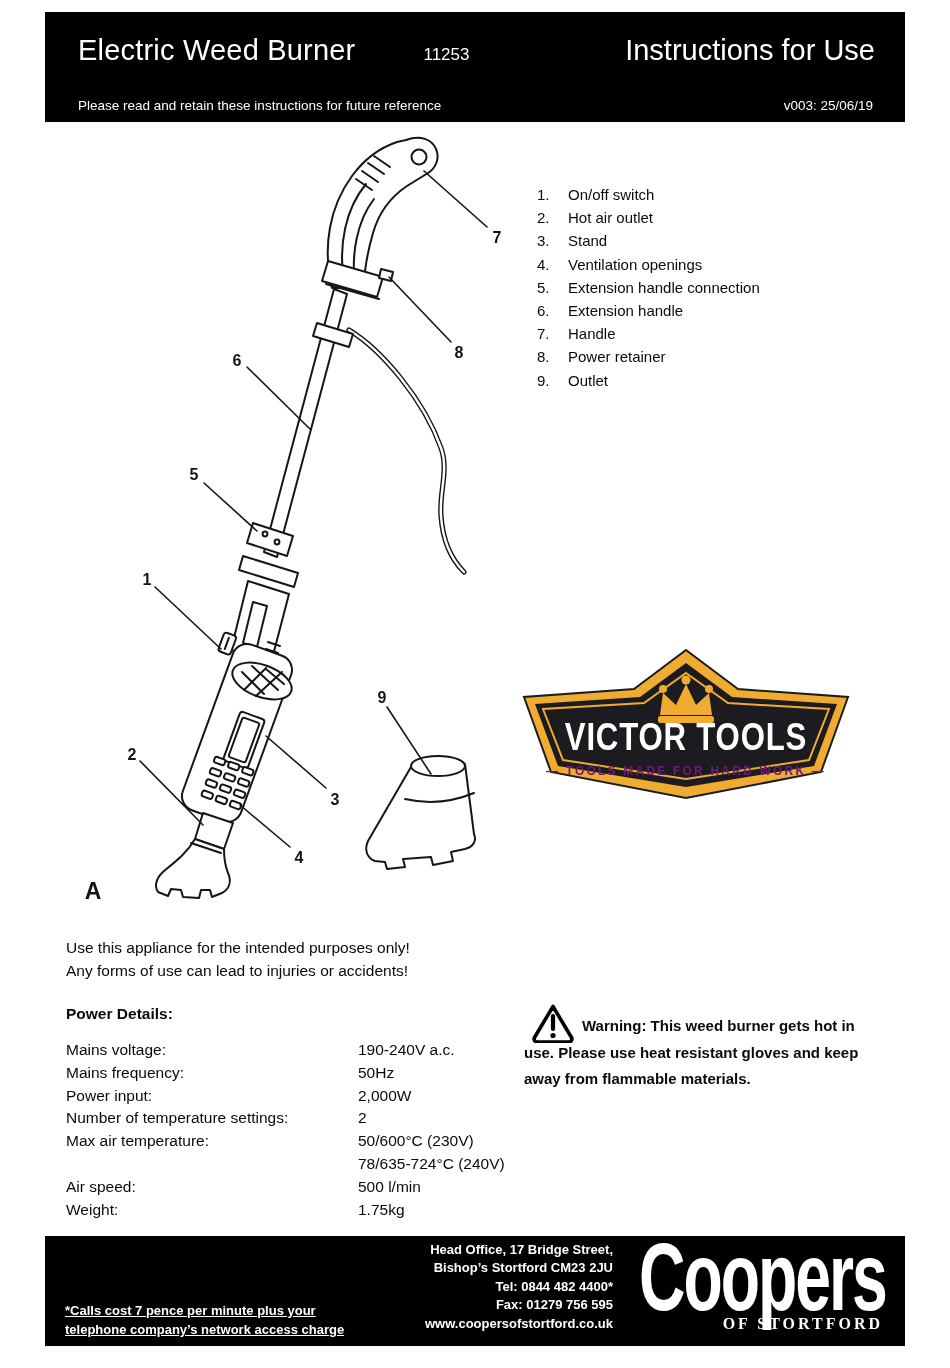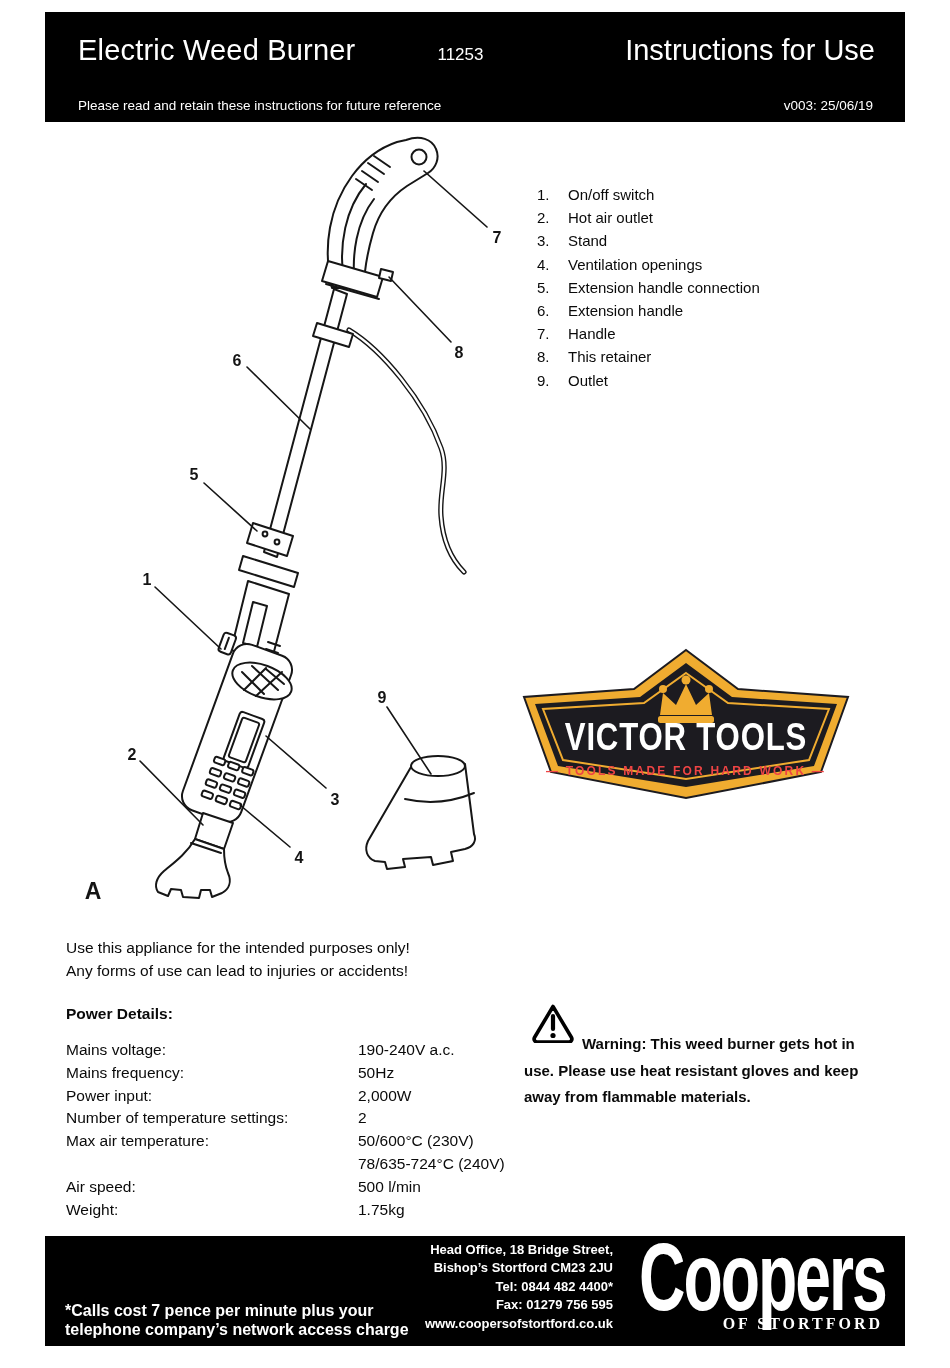--- a/index.html
+++ b/index.html
@@ -4,59 +4,59 @@
 <style>
   html,body{margin:0;padding:0;}
   body{
     width:950px;height:1368px;background:#ffffff;position:relative;
     font-family:"Liberation Sans",sans-serif;color:#0a0a0a;overflow:hidden;
   }
   .abs{position:absolute;}
 
   
   .header-bar{left:45px;top:12px;width:860px;height:110px;background:#000;color:#fff;}
-  .header-row1{position:absolute;left:33px;right:30px;top:22px;display:flex;align-items:baseline;gap:14px;}
+  .header-row1{position:absolute;left:33px;right:30px;top:22px;display:flex;align-items:baseline;}
   .header-title{font-size:29px;font-weight:400;letter-spacing:.2px;}
   .header-model{font-size:17px;margin-left:68px;}
   .header-right-title{font-size:29px;margin-left:auto;font-weight:400;}
   .header-row2{position:absolute;left:33px;right:32px;top:86px;display:flex;font-size:13.5px;}
   .header-version{margin-left:auto;}
 
   
   .parts-list{left:537px;top:183px;font-size:15px;line-height:23.2px;}
   .part-row{display:flex;}
   .part-num{width:31px;}
 
   
   .diagram{left:60px;top:135px;width:460px;height:775px;}
 
   
   .victor{left:520px;top:648px;width:332px;height:152px;}
   .victor svg{position:absolute;left:0;top:0;}
   .victor-name{position:absolute;left:0;width:100%;top:70px;text-align:center;color:#fff;
     font-size:38px;font-weight:700;letter-spacing:1px;transform:scale(.82,1);line-height:1;}
-  .victor-tagline{position:absolute;left:0;width:100%;top:116px;text-align:center;color:#ef4444;
+  .victor-tagline{position:absolute;left:0;width:100%;top:116px;text-align:center;color:#701a75;
     font-size:12px;font-weight:700;letter-spacing:2.2px;white-space:nowrap;}
 
   
   .intro{left:66px;top:936px;font-size:15.5px;line-height:23px;}
   .power-heading{left:66px;top:1005px;font-size:15.5px;font-weight:700;}
   .spec-table{left:66px;top:1039px;font-size:15.5px;line-height:22.8px;}
   .spec-row{display:flex;}
   .spec-label{width:292px;font-weight:400;}
 
   
   .warning{left:524px;top:1003px;width:370px;font-size:15px;font-weight:700;line-height:26.5px;}
   .warning-icon{position:absolute;left:7px;top:0;width:44px;height:40px;}
-  .warning-l1{margin-top:28px;padding-left:58px;white-space:nowrap;}
+  .warning-l1{margin-top:10px;padding-left:58px;white-space:nowrap;}
   .warning-l2,.warning-l3{white-space:nowrap;}
 
   
   .footer-bar{left:45px;top:1236px;width:860px;height:110px;background:#000;color:#fff;}
-  .footer-note{position:absolute;left:20px;bottom:7px;font-size:16px;font-weight:700;line-height:19px;}
+  .footer-note{position:absolute;left:20px;bottom:7px;font-size:13px;font-weight:700;line-height:19px;text-decoration:underline;}
   .footer-address{position:absolute;right:292px;top:5px;text-align:right;font-size:13px;
     font-weight:700;line-height:18.4px;white-space:nowrap;}
   .coopers{position:absolute;right:20px;top:5px;width:248px;height:100px;}
   .coopers-name{position:absolute;left:2px;top:-14px;font-size:96px;font-weight:700;color:#fff;
     transform:scale(.67,1);transform-origin:left top;letter-spacing:-3px;line-height:1.05;}
   .coopers-sub{position:absolute;right:2px;bottom:8px;font-family:"Liberation Serif",serif;
     font-size:16px;font-weight:700;letter-spacing:3px;color:#fff;white-space:nowrap;}
 </style>
 </head>
 <body>
@@ -97,21 +97,21 @@
   <div class="part-row">
       <span class="part-num">6.</span>
       <span>Extension handle</span>
     </div>
   <div class="part-row">
       <span class="part-num">7.</span>
       <span>Handle</span>
     </div>
   <div class="part-row">
       <span class="part-num">8.</span>
-      <span>This retainer</span>
+      <span>Power retainer</span>
     </div>
   <div class="part-row">
       <span class="part-num">9.</span>
       <span>Outlet</span>
     </div>
 </div>
 
 <svg class="abs diagram" viewBox="60 135 460 775" width="460" height="775">
   <g stroke="#161616" stroke-width="2" fill="none" stroke-linecap="round" stroke-linejoin="round">
 
@@ -297,21 +297,21 @@
   <div class="warning-l2">use. Please use heat resistant gloves and keep</div>
   <div class="warning-l3">away from flammable materials.</div>
 </div>
 
 <div class="abs footer-bar">
   <div class="footer-note">
     <div>*Calls cost 7 pence per minute plus your</div>
     <div>telephone company’s  network access charge</div>
   </div>
   <div class="footer-address">
-    <div>Head Office, 18 Bridge Street,</div>
+    <div>Head Office, 17 Bridge Street,</div>
     <div>Bishop’s Stortford  CM23 2JU</div>
     <div>Tel: 0844 482 4400*</div>
     <div>Fax: 01279 756 595</div>
     <div>www.coopersofstortford.co.uk</div>
   </div>
   <div class="coopers">
     <div class="coopers-name">Coopers</div>
     <div class="coopers-sub">OF STORTFORD</div>
   </div>
 </div>

